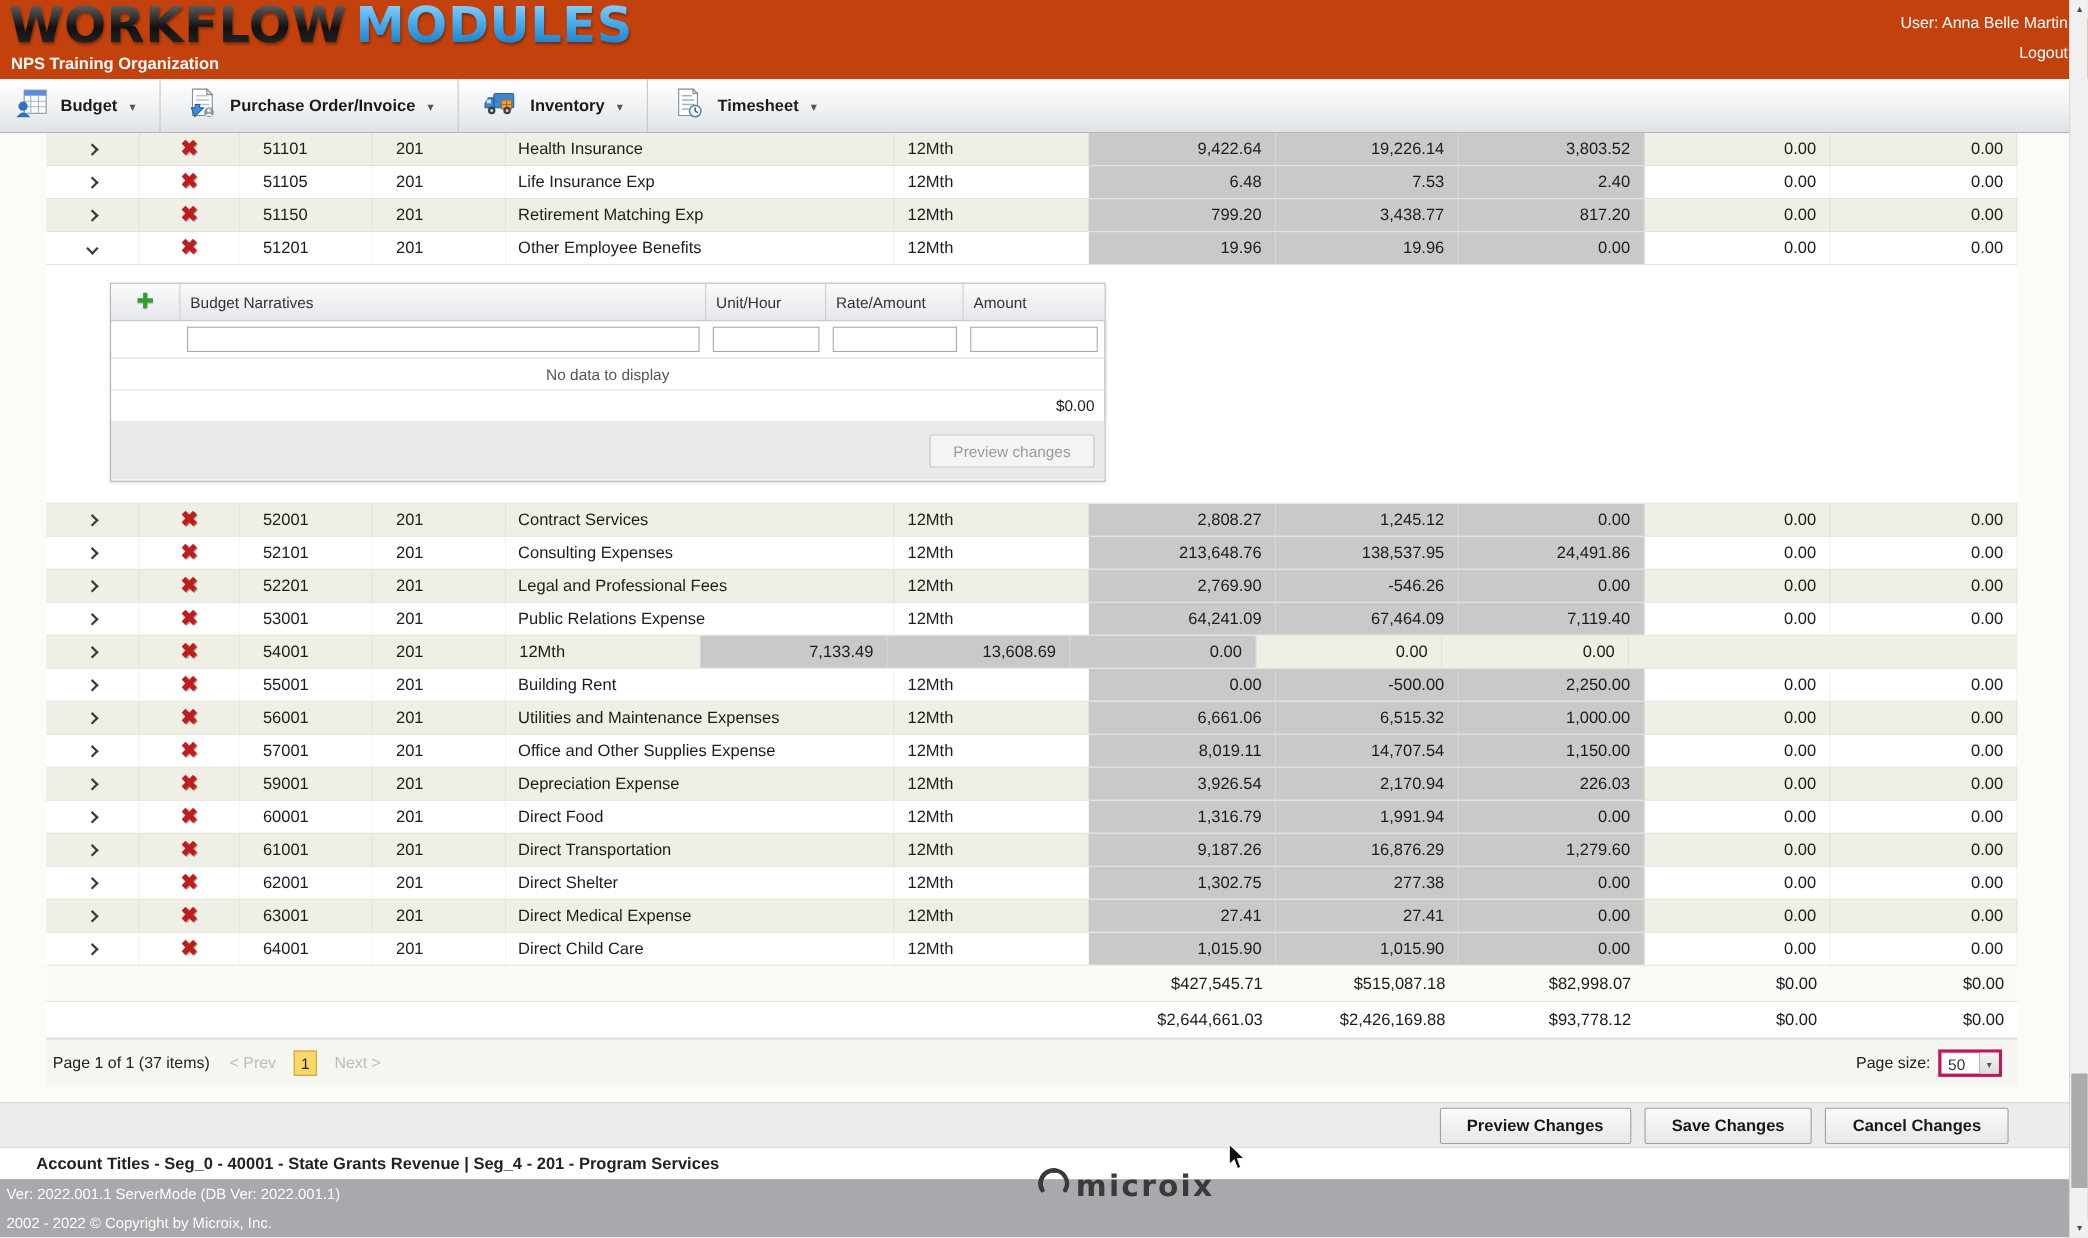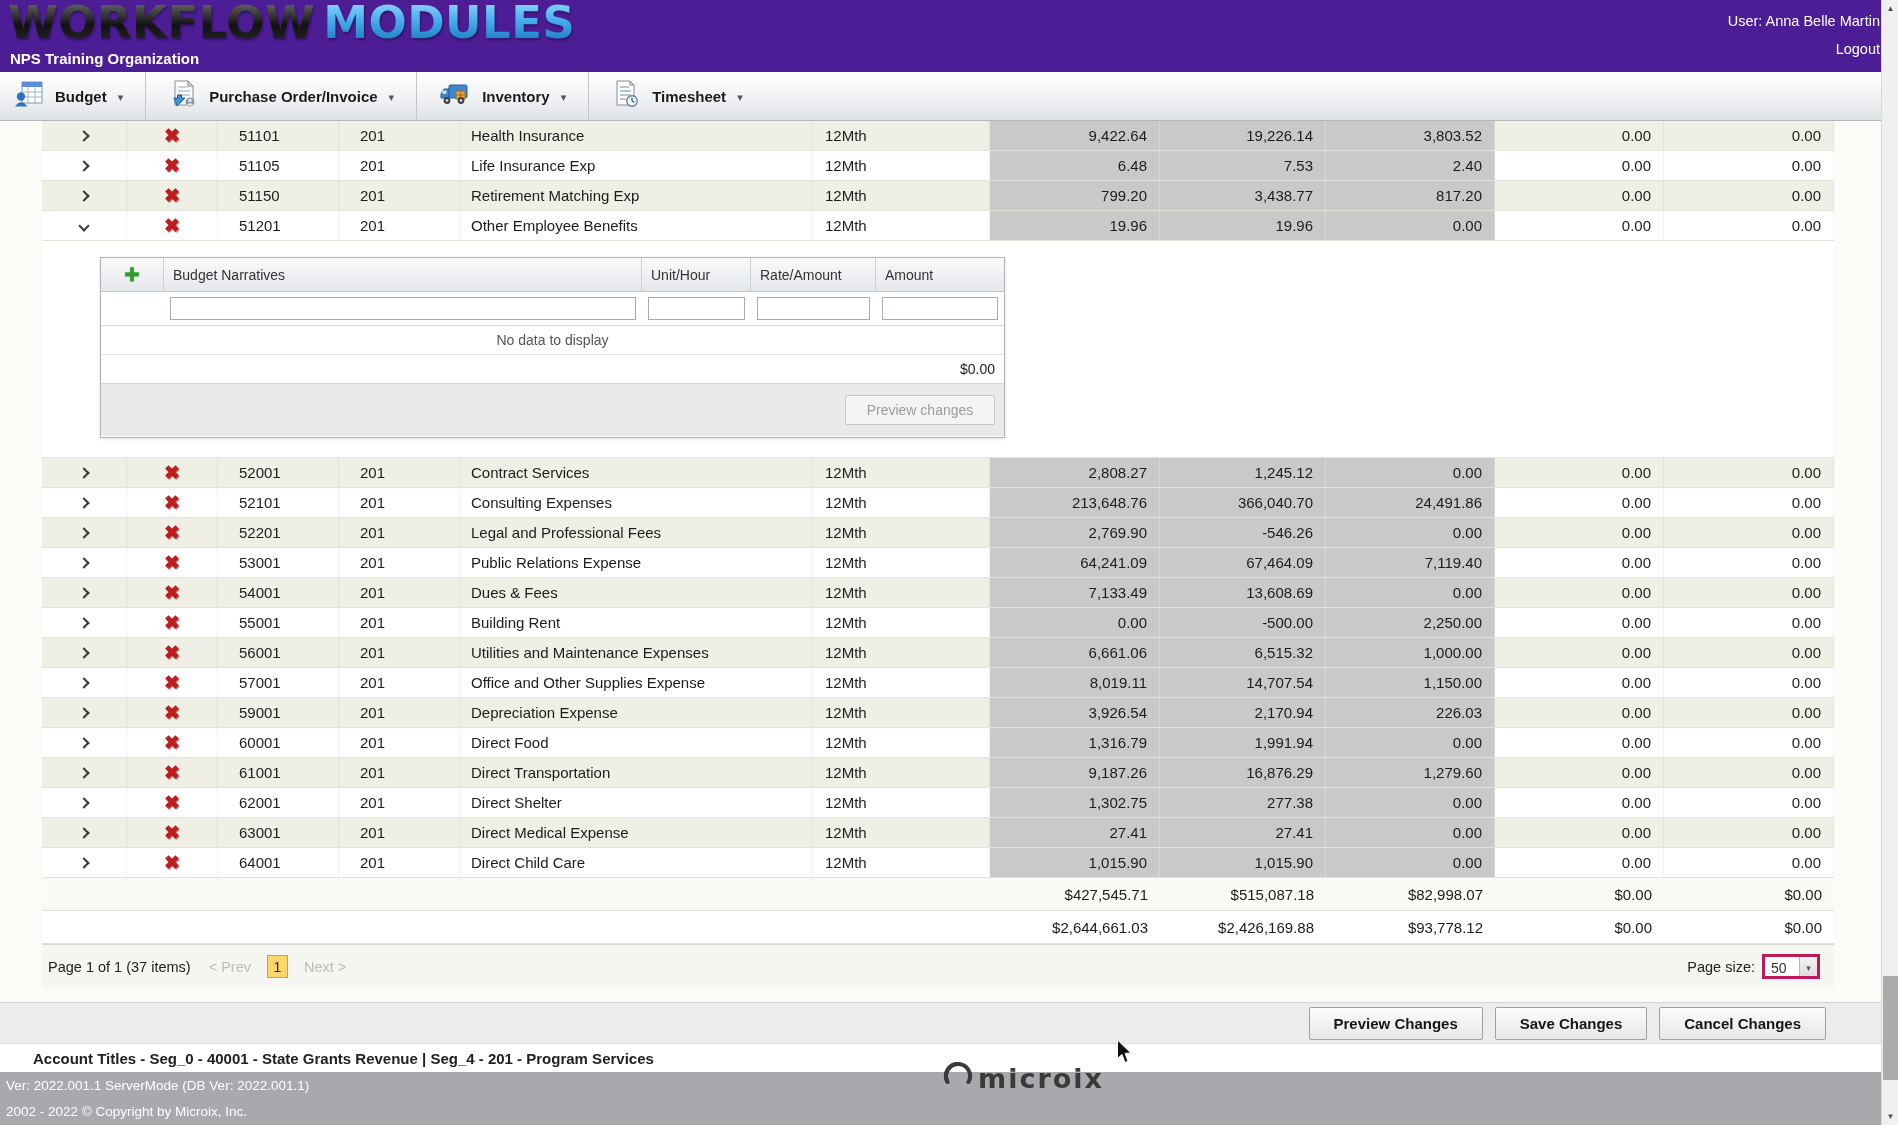--- a/index.html
+++ b/index.html
@@ -1,20 +1,20 @@
 <!DOCTYPE html>
 <html><head>
 <meta charset="utf-8">
 <style>
   * { margin:0; padding:0; box-sizing:border-box; }
   html,body { width:1898px; height:1125px; overflow:hidden; font-family:"Liberation Sans", sans-serif; }
   .page { position:relative; width:1898px; height:1125px; background:#fbfbf7; }
 
   
-  .top-header { position:absolute; top:0; left:0; width:1898px; height:72px; background:#4c1d95; }
+  .top-header { position:absolute; top:0; left:0; width:1898px; height:72px; background:#c2410c; }
   .logo { position:absolute; top:-4px; left:8px; font-weight:800; font-size:45px; letter-spacing:0.5px;
           font-family:"DejaVu Sans", sans-serif; white-space:nowrap; }
   .logo-black { color:#141414;
     background:linear-gradient(180deg,#7d7d7d 0%,#111 55%,#2e2e2e 100%);
     -webkit-background-clip:text; background-clip:text; -webkit-text-fill-color:transparent;
     filter:drop-shadow(1px 2px 1px rgba(0,0,0,0.35)); }
   .logo-blue { color:#2b97e5; margin-left:8px;
     background:linear-gradient(180deg,#a5ddff 0%,#49aeee 45%,#0d6db8 100%);
     -webkit-background-clip:text; background-clip:text; -webkit-text-fill-color:transparent;
     filter:drop-shadow(1px 2px 1px rgba(0,0,0,0.35)); }
@@ -339,21 +339,21 @@
       <span class="chev"></span>
     </div>
     <div class="cell c-del">
       <span class="x-icon">✖</span>
     </div>
     <div class="cell c-acct">52101</div>
     <div class="cell c-fund">201</div>
     <div class="cell c-desc">Consulting Expenses</div>
     <div class="cell c-period">12Mth</div>
     <div class="cell c-num n1 locked">213,648.76</div>
-    <div class="cell c-num n2 locked">366,040.70</div>
+    <div class="cell c-num n2 locked">138,537.95</div>
     <div class="cell c-num n3 locked">24,491.86</div>
     <div class="cell c-num n4">0.00</div>
     <div class="cell c-num n5">0.00</div>
   </div>
         <div class="row alt">
     <div class="cell c-exp">
       <span class="chev"></span>
     </div>
     <div class="cell c-del">
       <span class="x-icon">✖</span>
@@ -387,21 +387,20 @@
   </div>
         <div class="row alt">
     <div class="cell c-exp">
       <span class="chev"></span>
     </div>
     <div class="cell c-del">
       <span class="x-icon">✖</span>
     </div>
     <div class="cell c-acct">54001</div>
     <div class="cell c-fund">201</div>
-    <div class="cell c-desc">Dues &amp; Fees</div>
     <div class="cell c-period">12Mth</div>
     <div class="cell c-num n1 locked">7,133.49</div>
     <div class="cell c-num n2 locked">13,608.69</div>
     <div class="cell c-num n3 locked">0.00</div>
     <div class="cell c-num n4">0.00</div>
     <div class="cell c-num n5">0.00</div>
   </div>
         <div class="row">
     <div class="cell c-exp">
       <span class="chev"></span>

